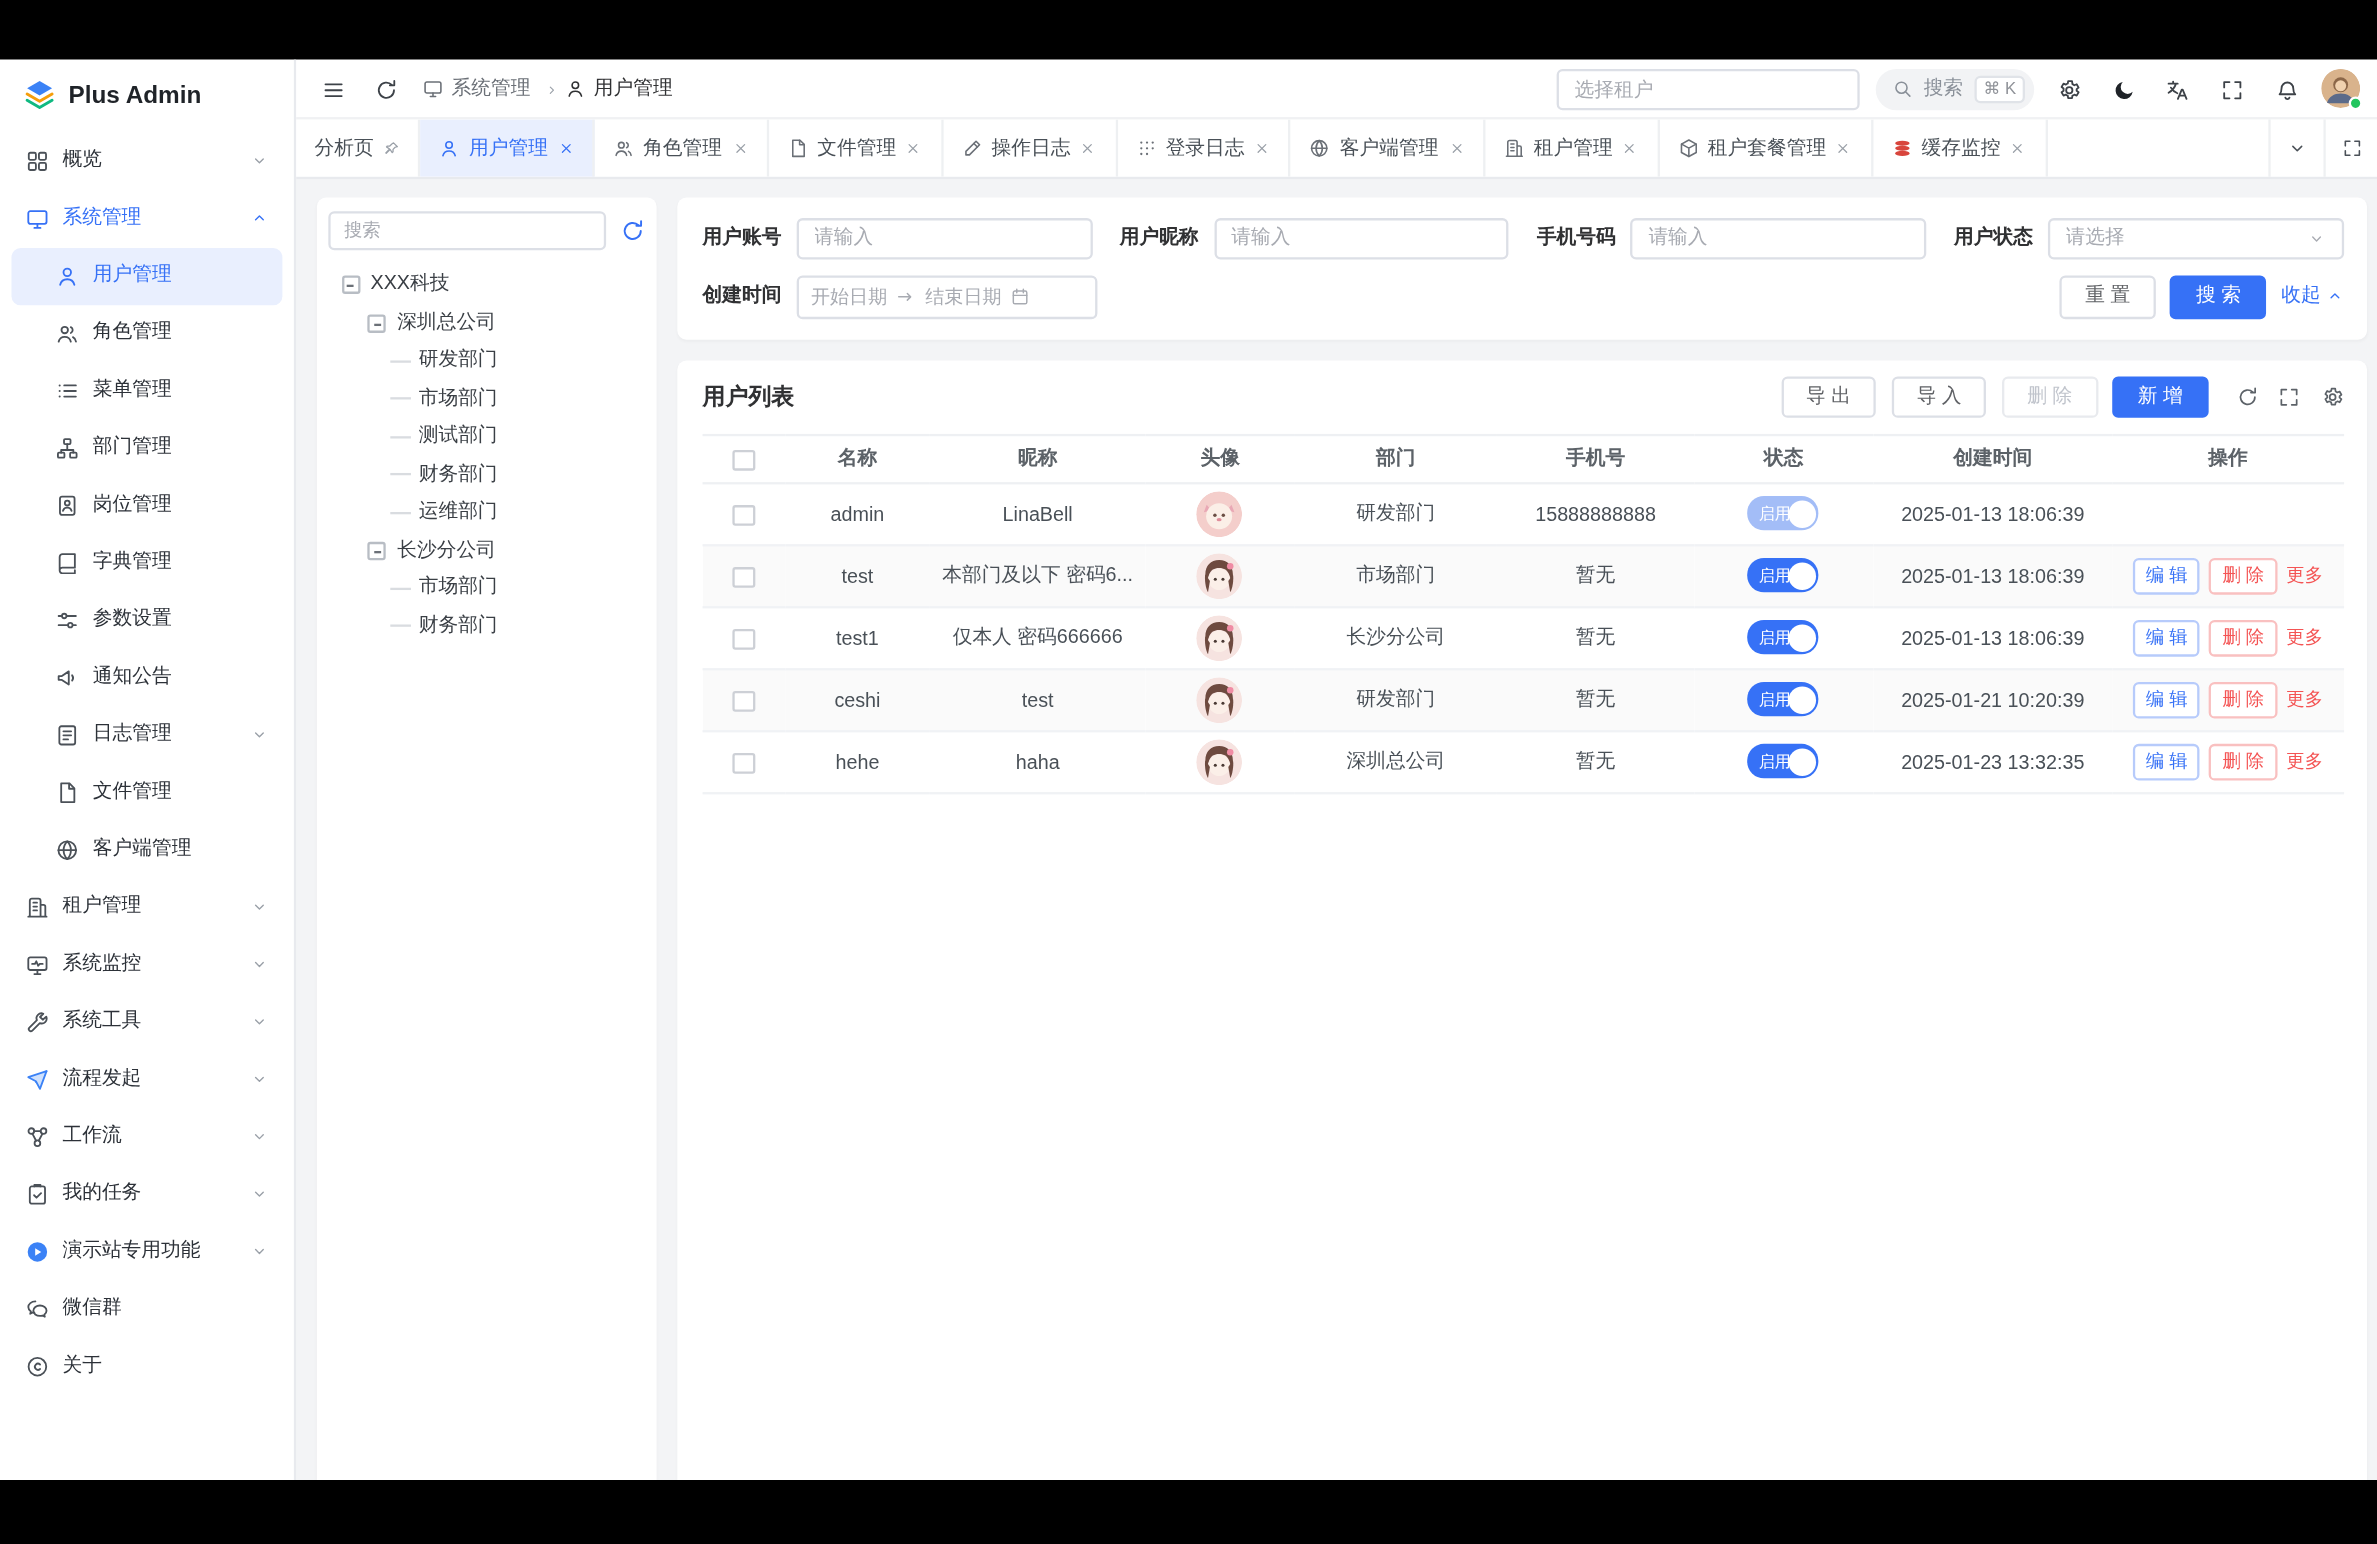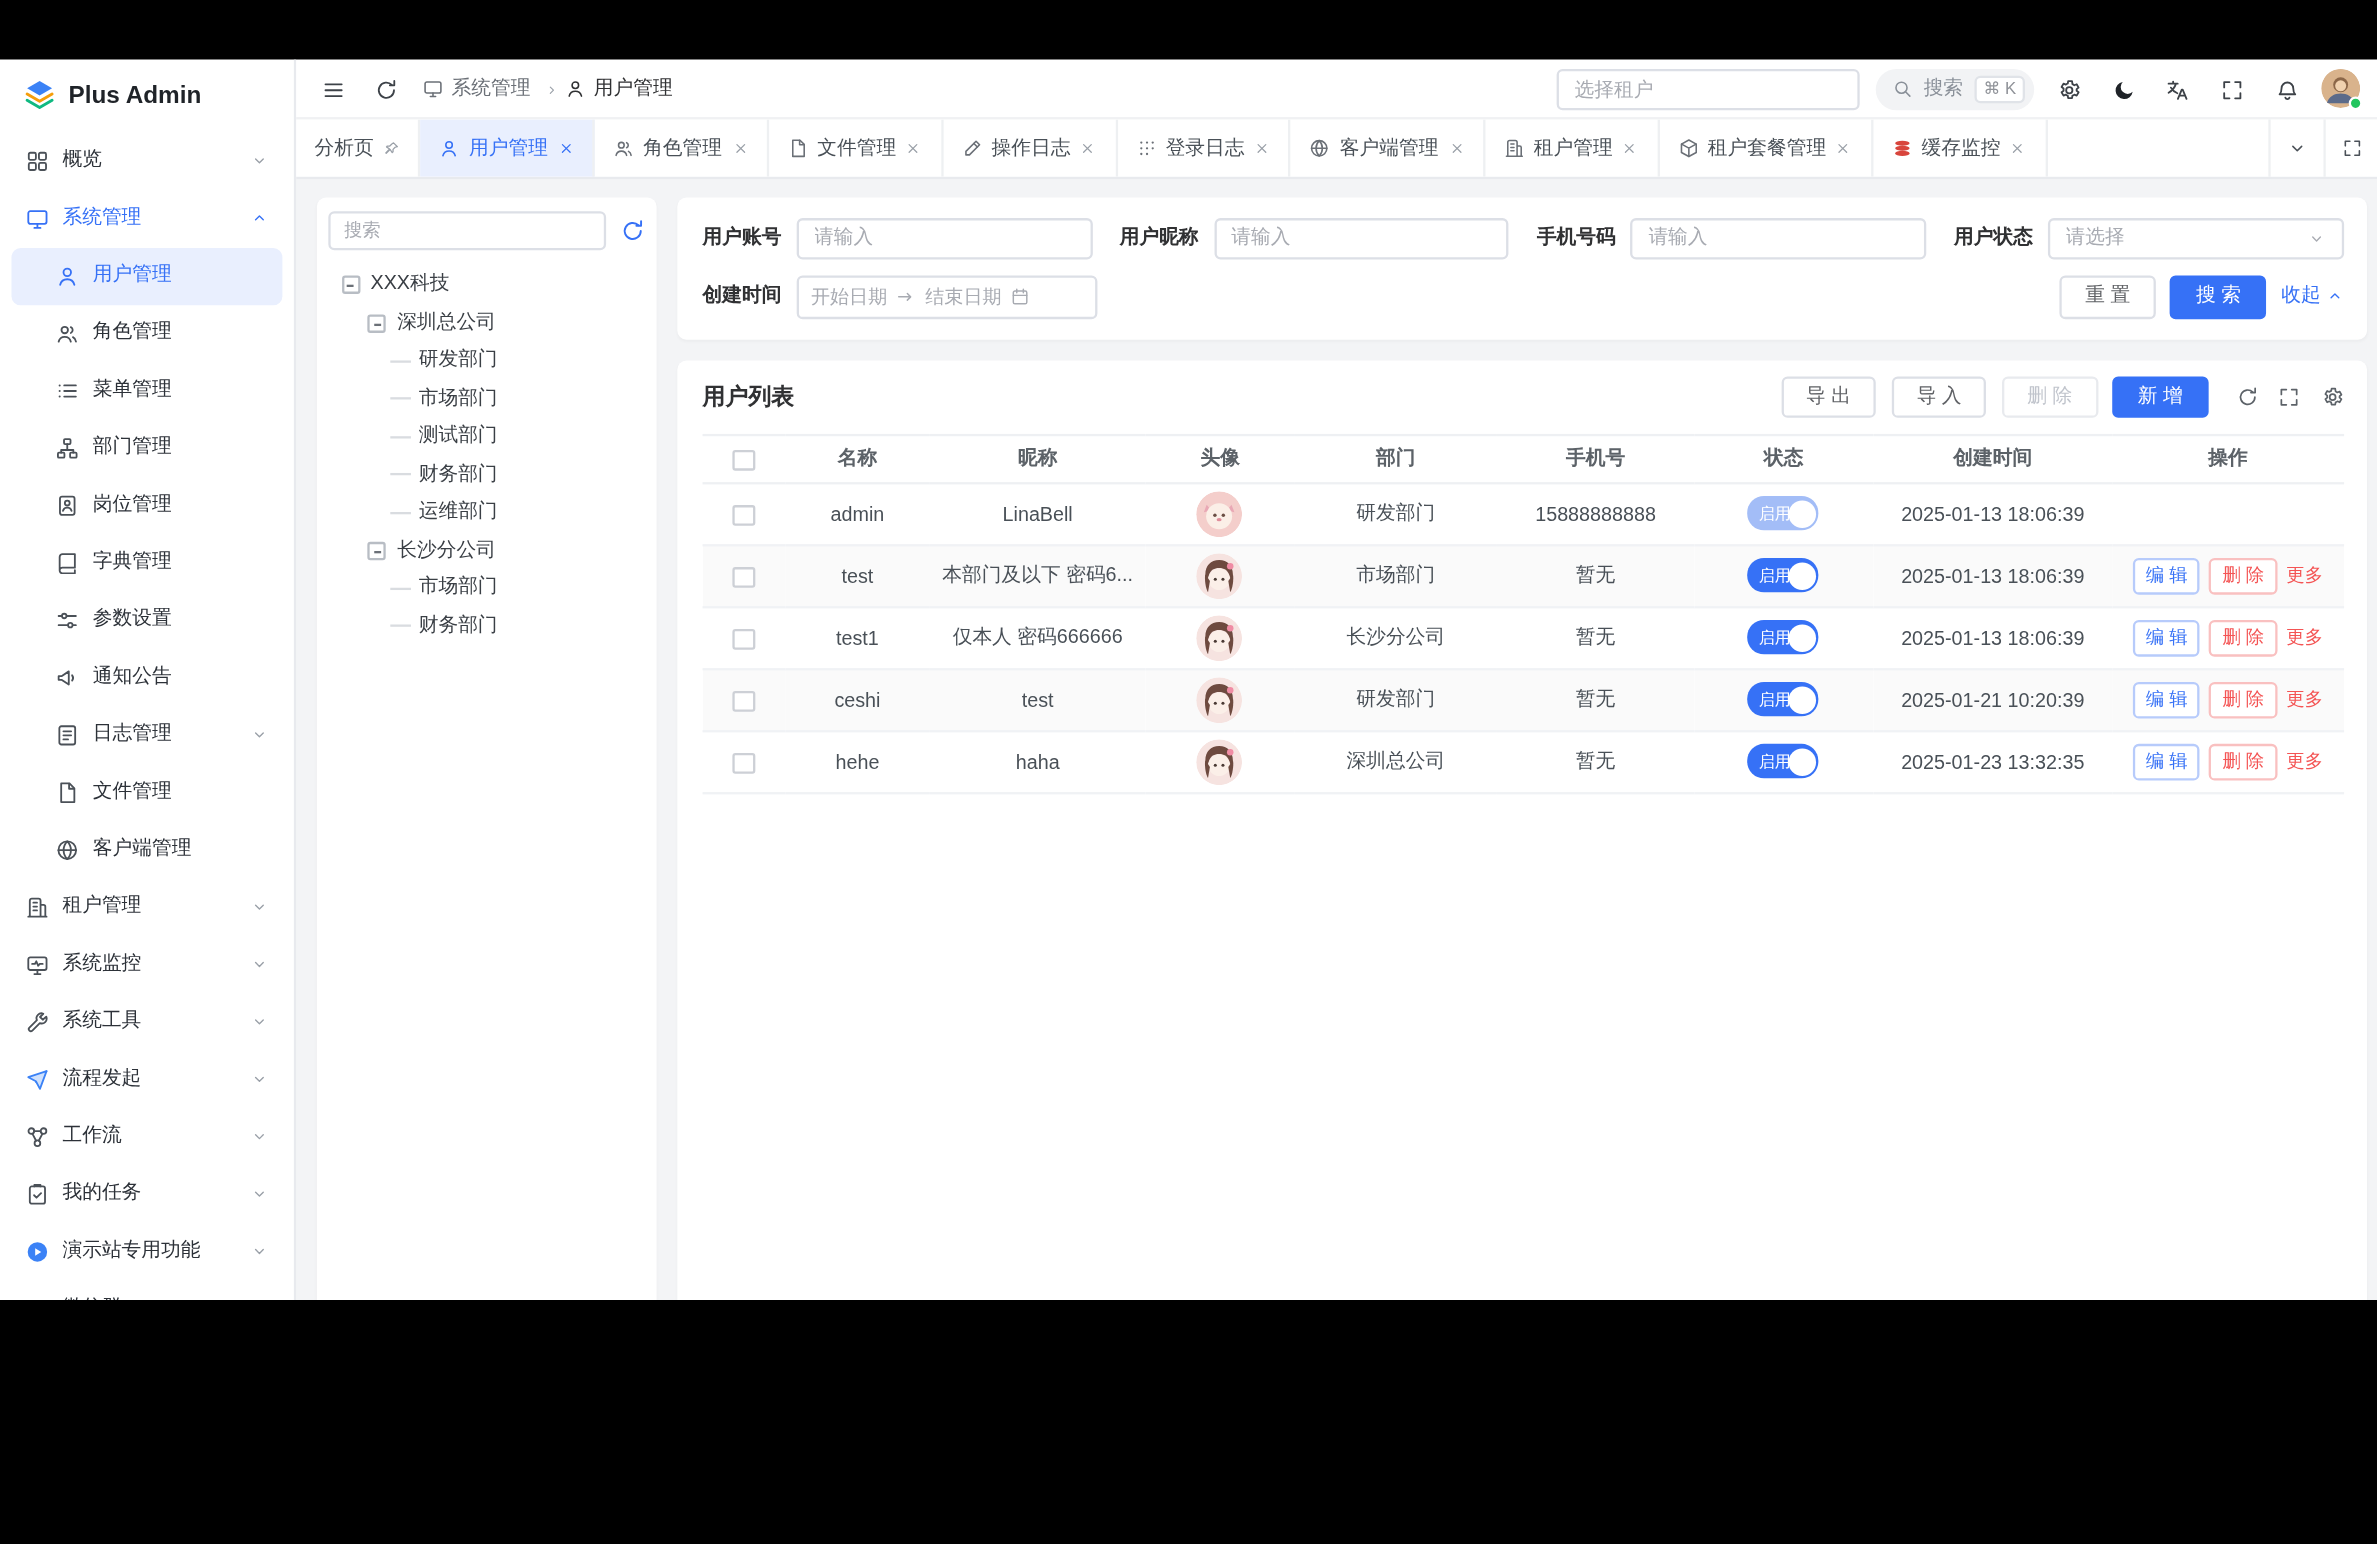--- a/index.html
+++ b/index.html
@@ -1,20 +1,20 @@
 <!DOCTYPE html>
 <html style="font-size:10.6px"><head>
 <meta charset="utf-8">
 <style>
   *{box-sizing:border-box;margin:0;padding:0}
   html,body{background:#000}
   i{font-style:normal}
   button{font-family:inherit}
   input{font-family:inherit;outline:none}
-  #stage{width:2377px;height:1300px;position:relative;overflow:hidden;background:#0c4a6e}
+  #stage{width:2377px;height:1480px;position:relative;overflow:hidden;background:#0c4a6e}
   #app{width:1036px;height:672px;transform:scale(2.2959);transform-origin:0 0;background:#f3f4f6;
        font-family:"Liberation Sans","DejaVu Sans",sans-serif;font-size:8.6px;color:#303133}
   [data-icon]{display:inline-flex;align-items:center;justify-content:center;width:10.6px;height:10.6px;flex:none}
   [data-icon] svg{width:100%;height:100%;display:block}
 
   .os-bar{height:26.4px;background:#000}
   .layout{display:flex;height:646px}
 
   
   .sidebar{width:129px;background:#fff;border-right:0.7px solid #e8eaee;display:flex;flex-direction:column;flex:none}

